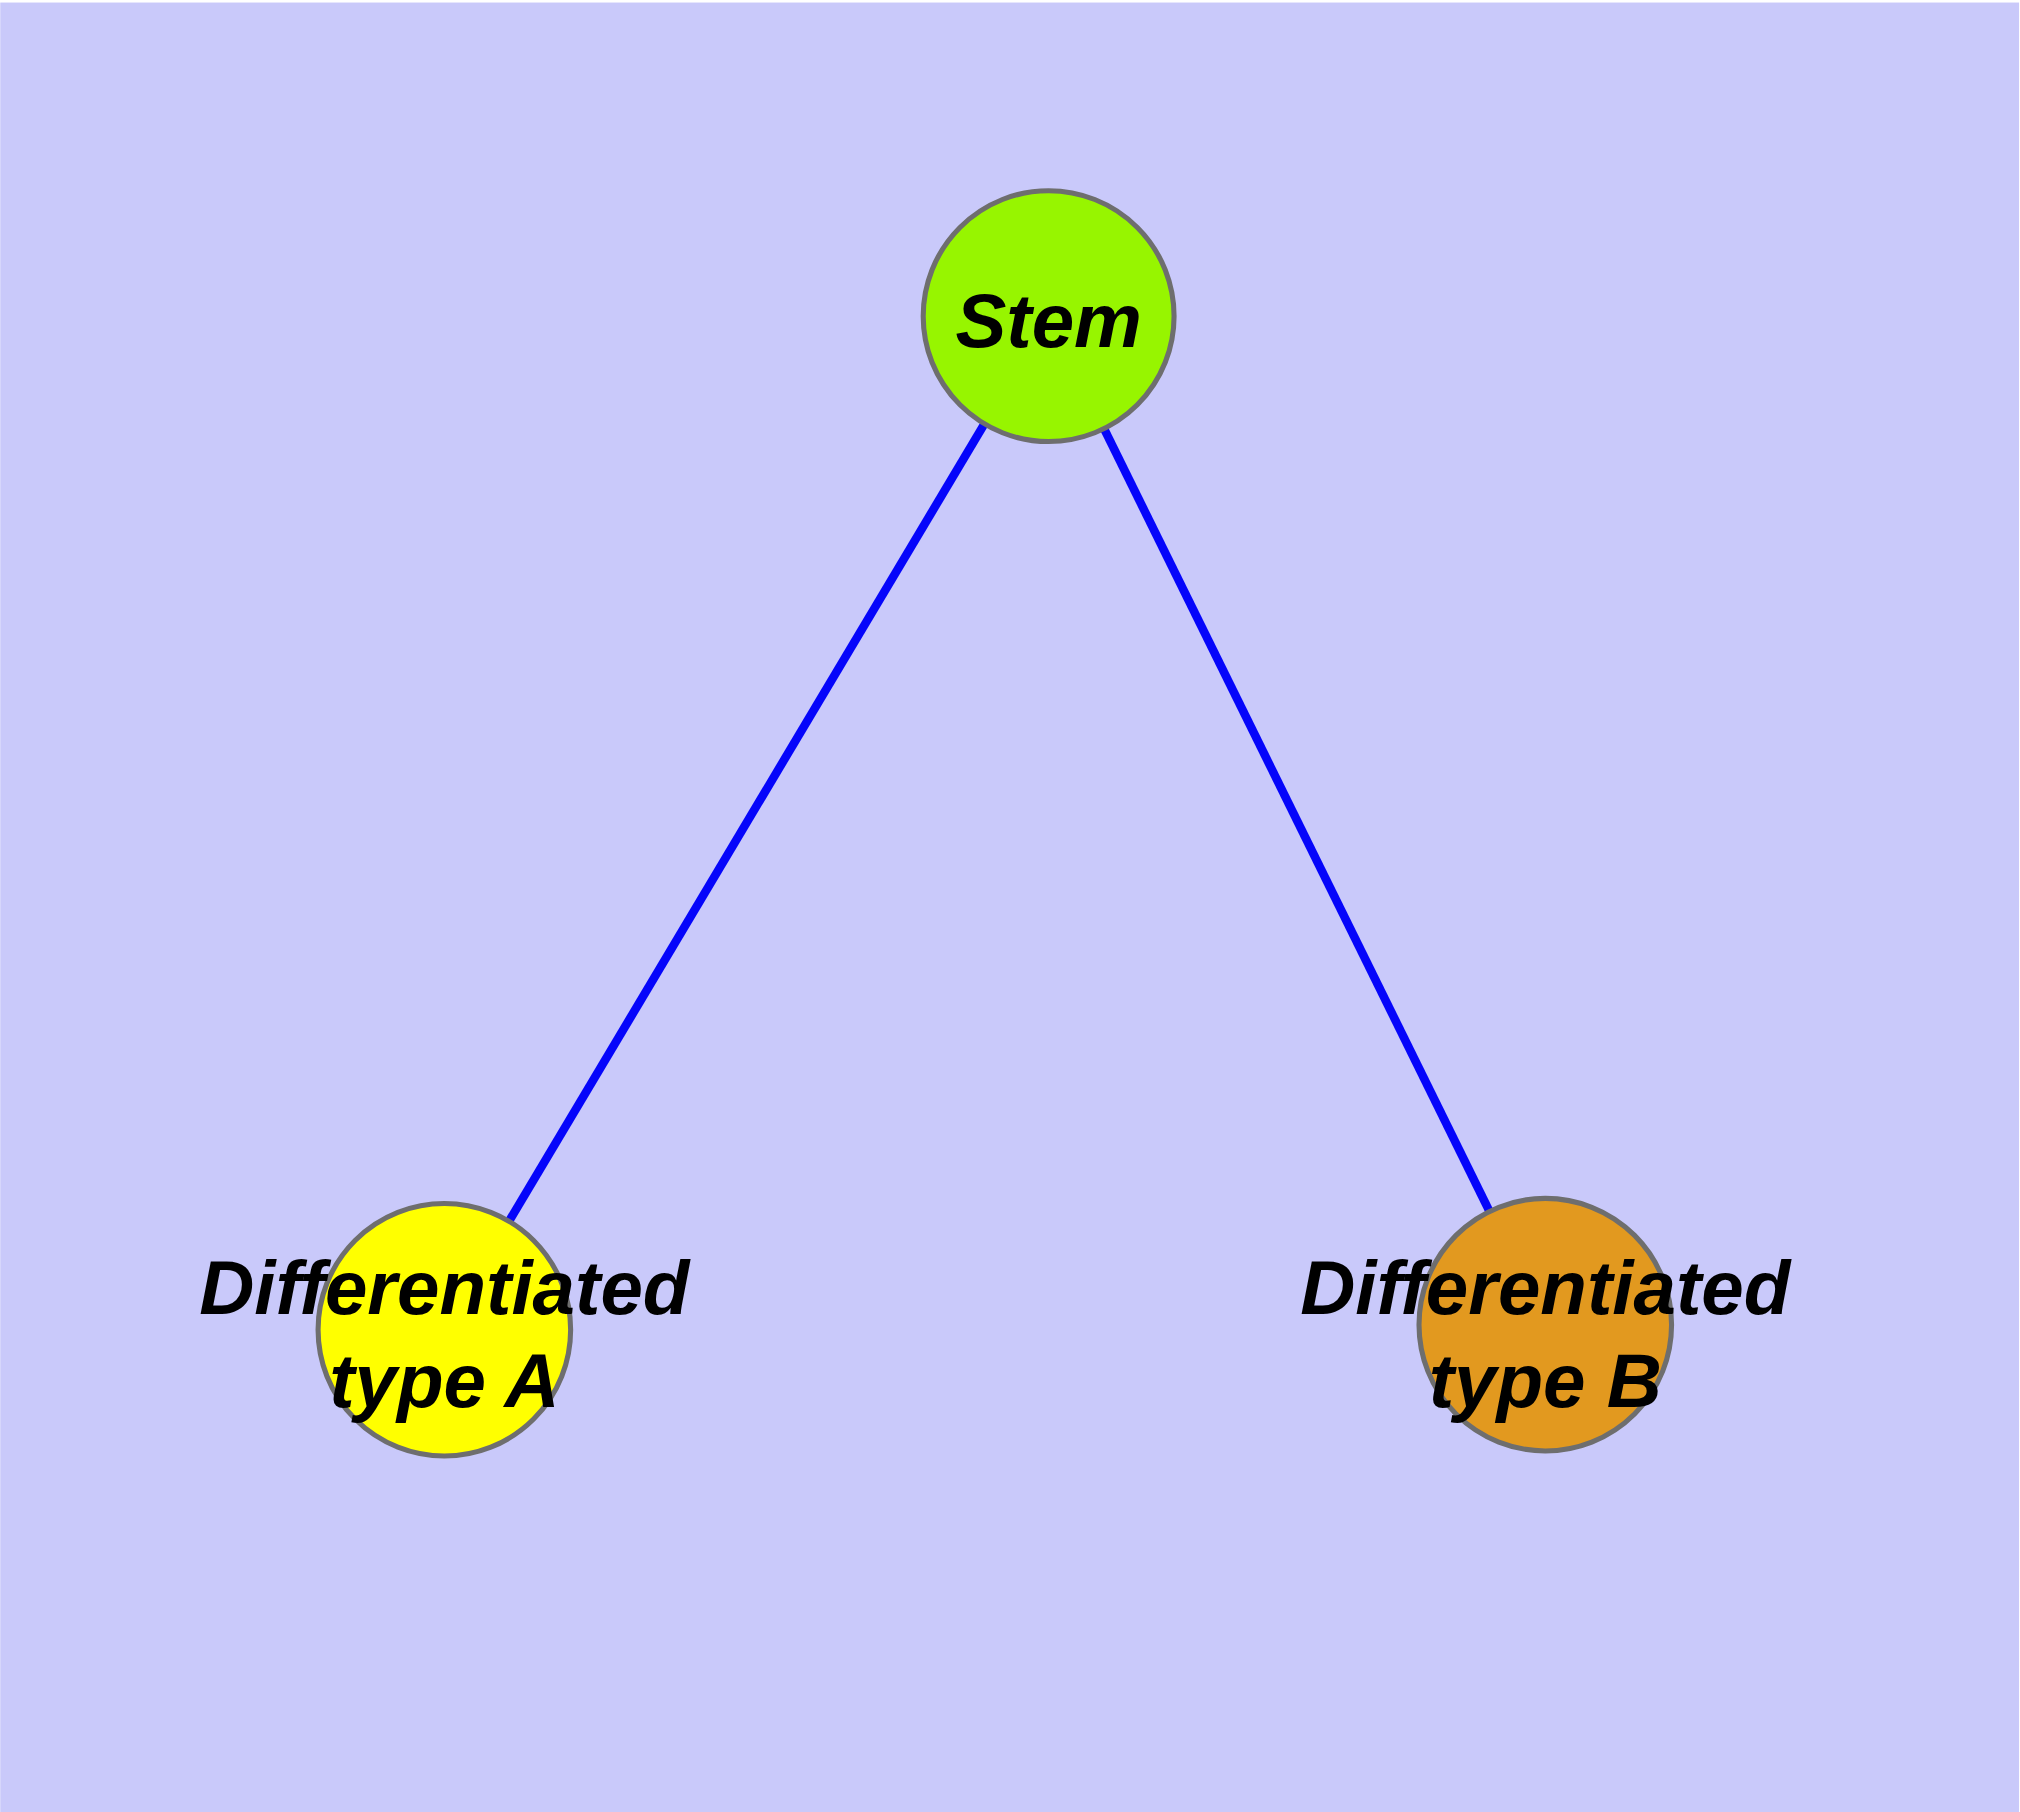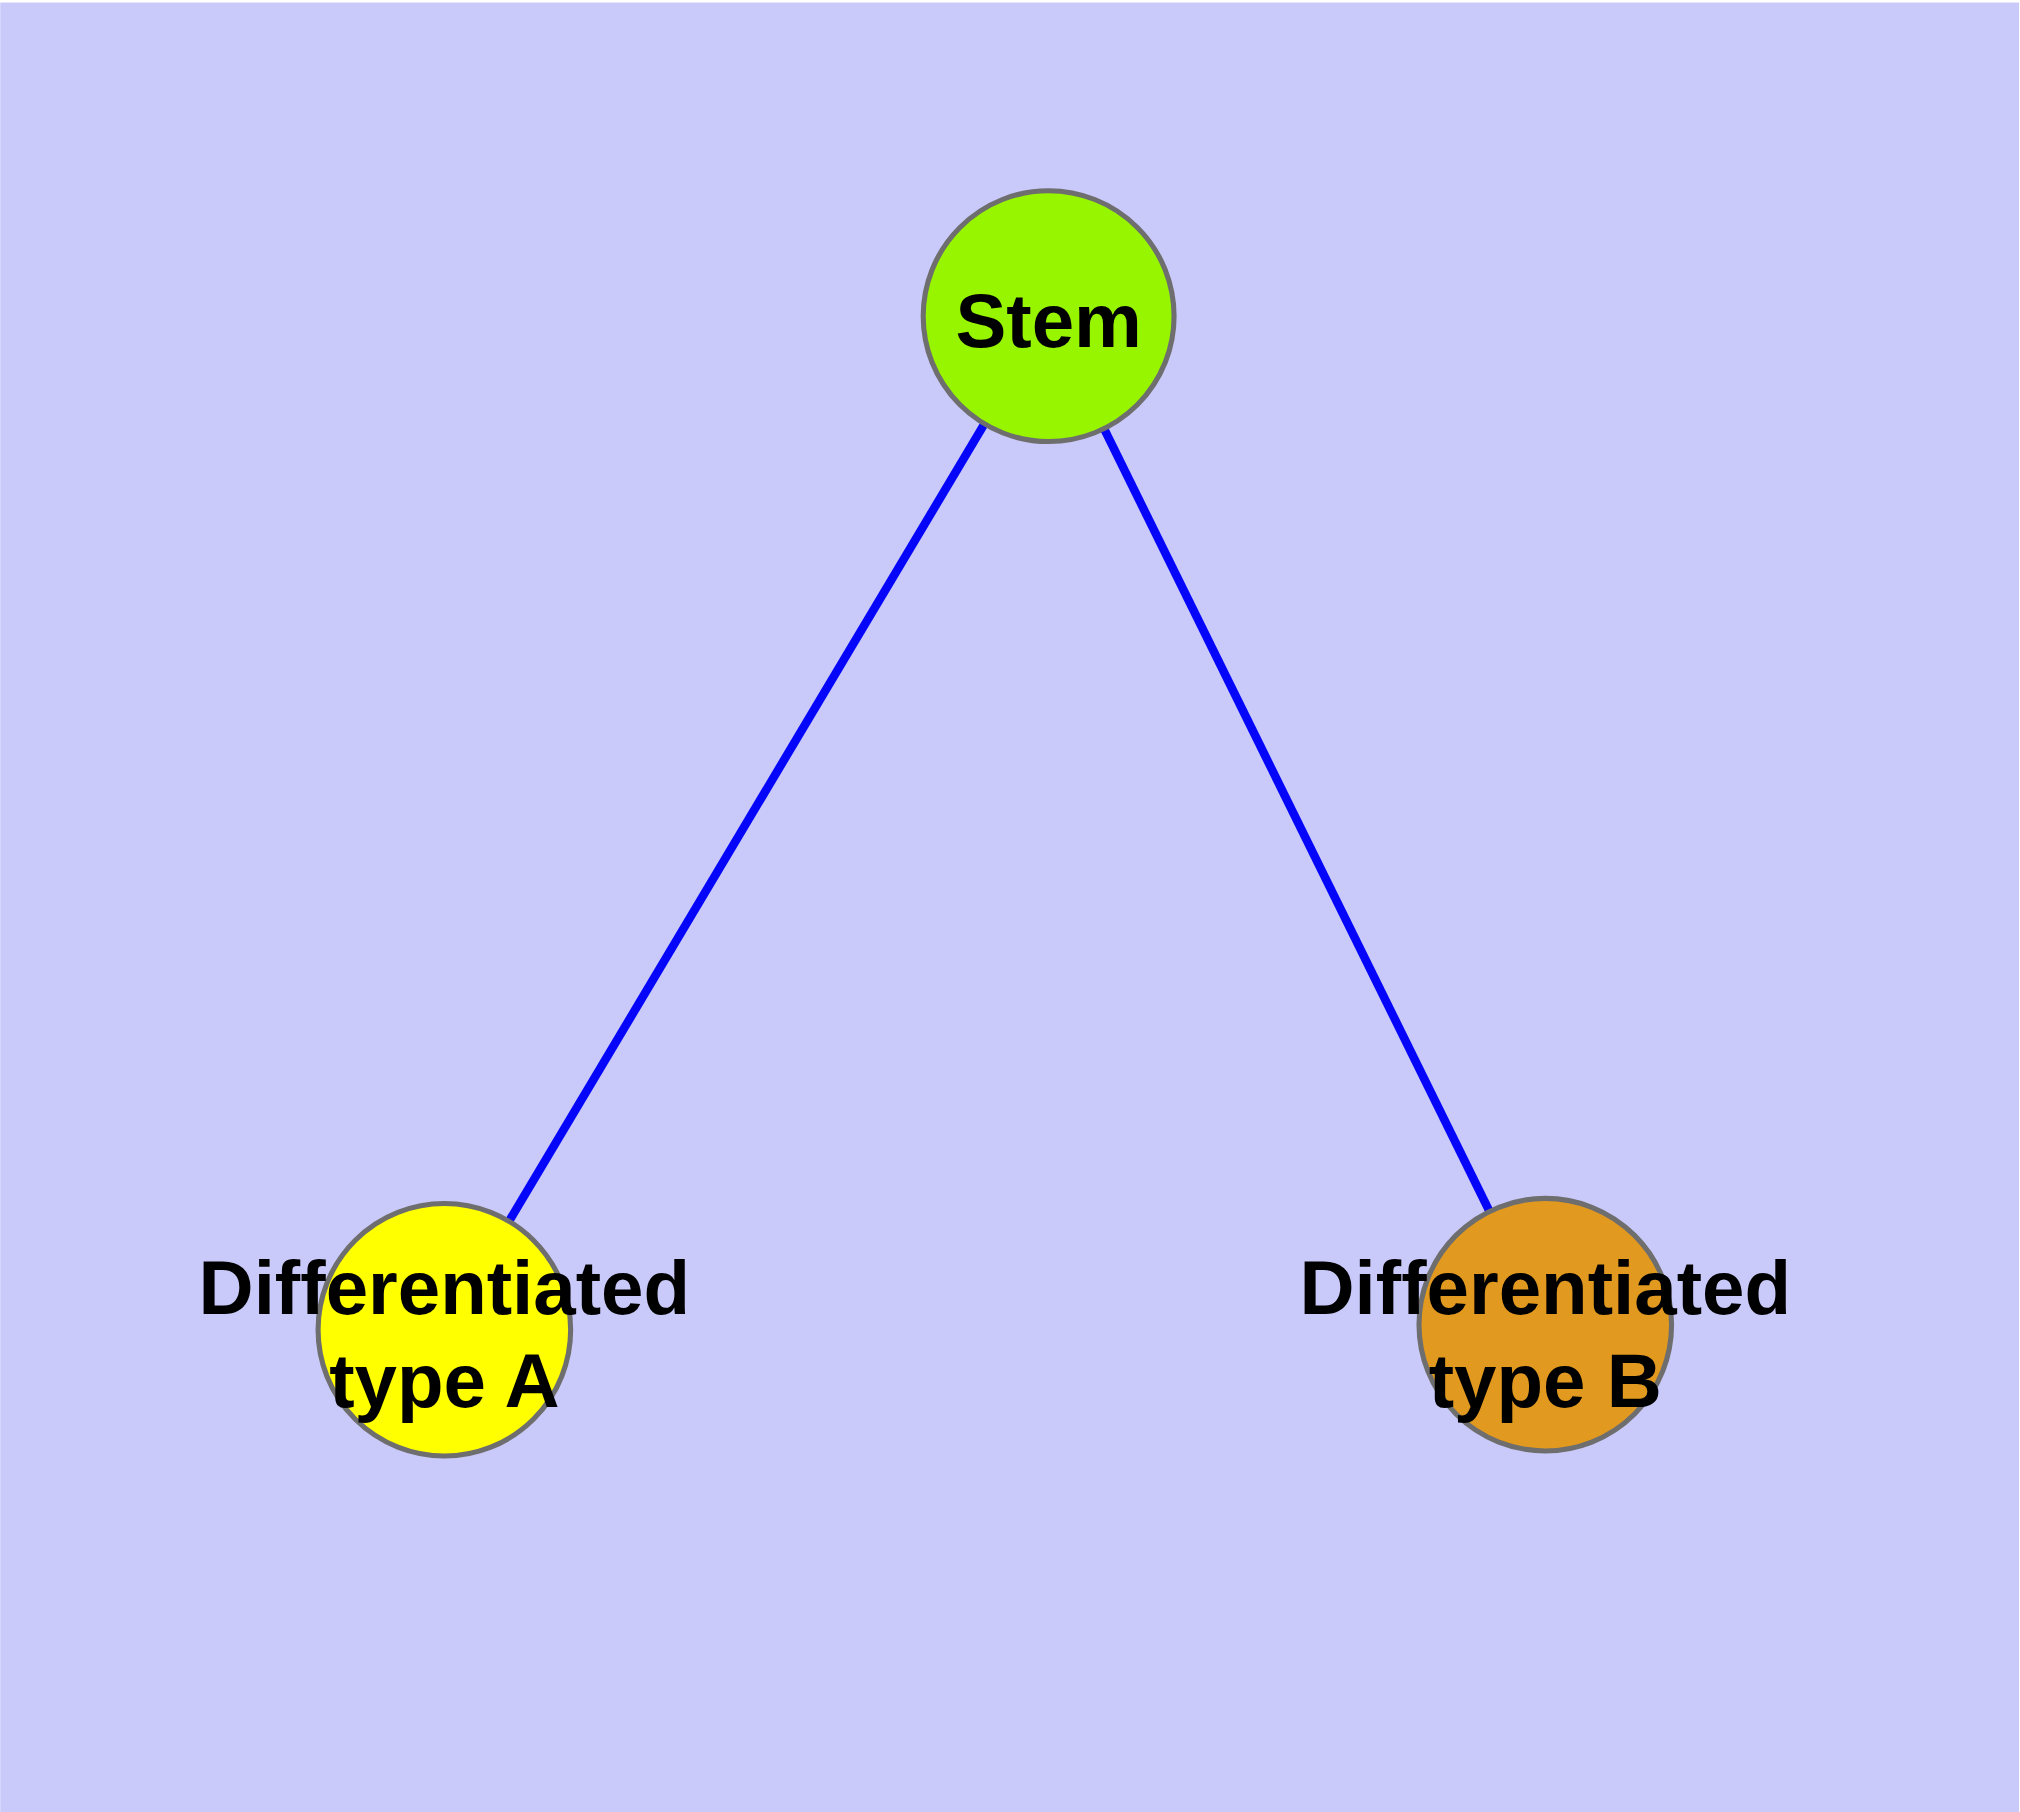--- a/index.html
+++ b/index.html
@@ -8,20 +8,21 @@
     padding: 0;
     background: #ffffff;
     width: 2021px;
     height: 1812px;
     overflow: hidden;
   }
   #stage {
     position: relative;
     width: 2021px;
     height: 1276px;
+    font-style: italic;
   }
   svg { display: block; }
   .edge {
     stroke-width: 10px;
     fill: none;
   }
   .node-circle {
     stroke-width: 6px;
   }
   .node-label {

